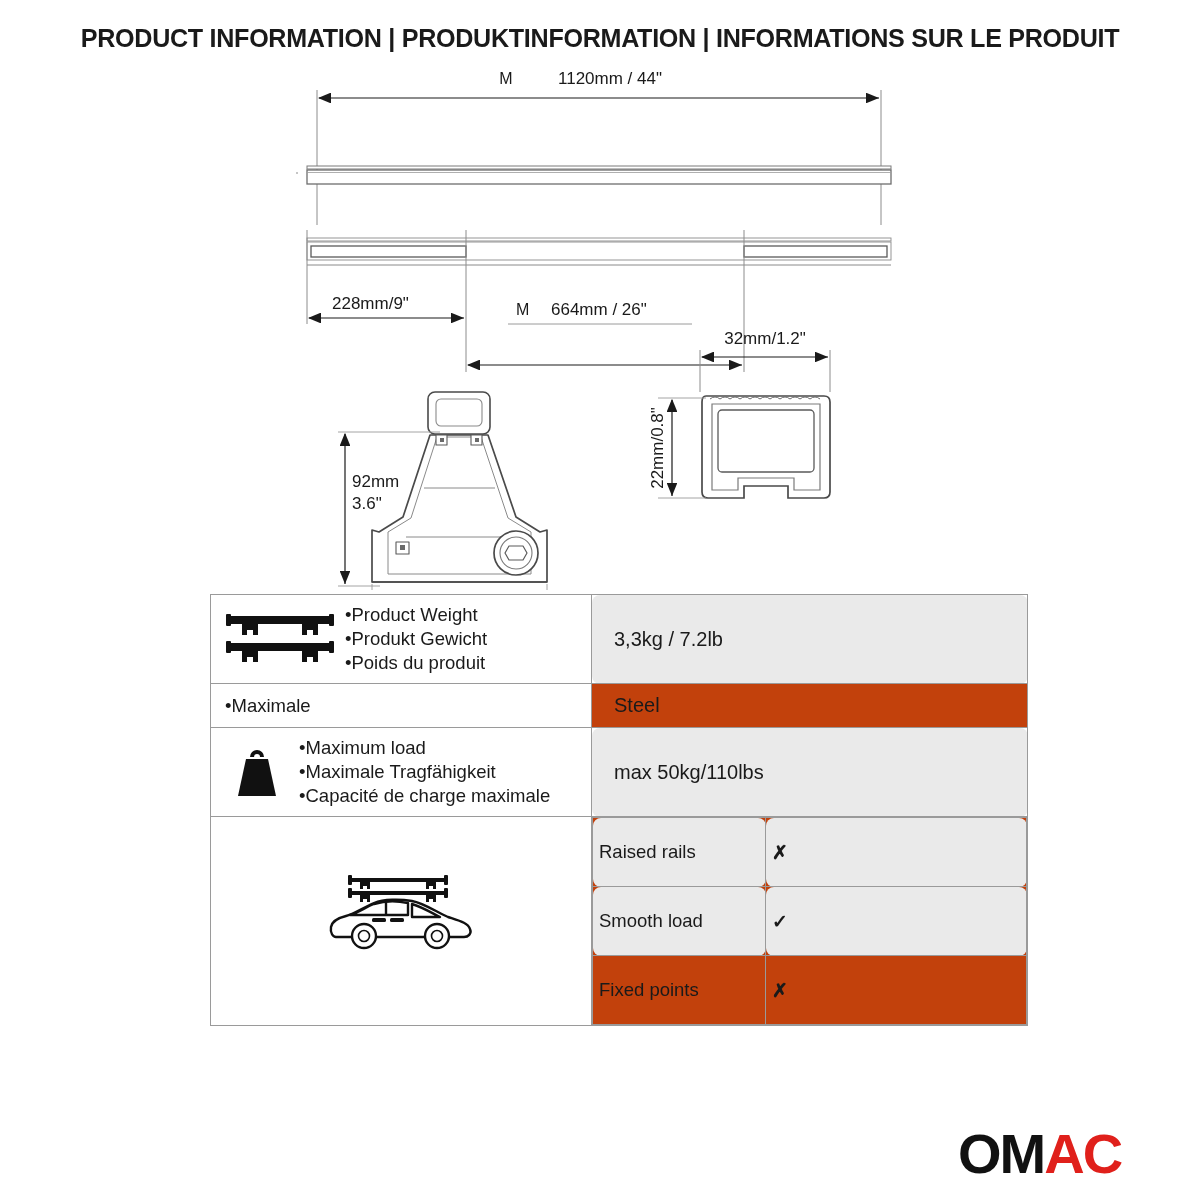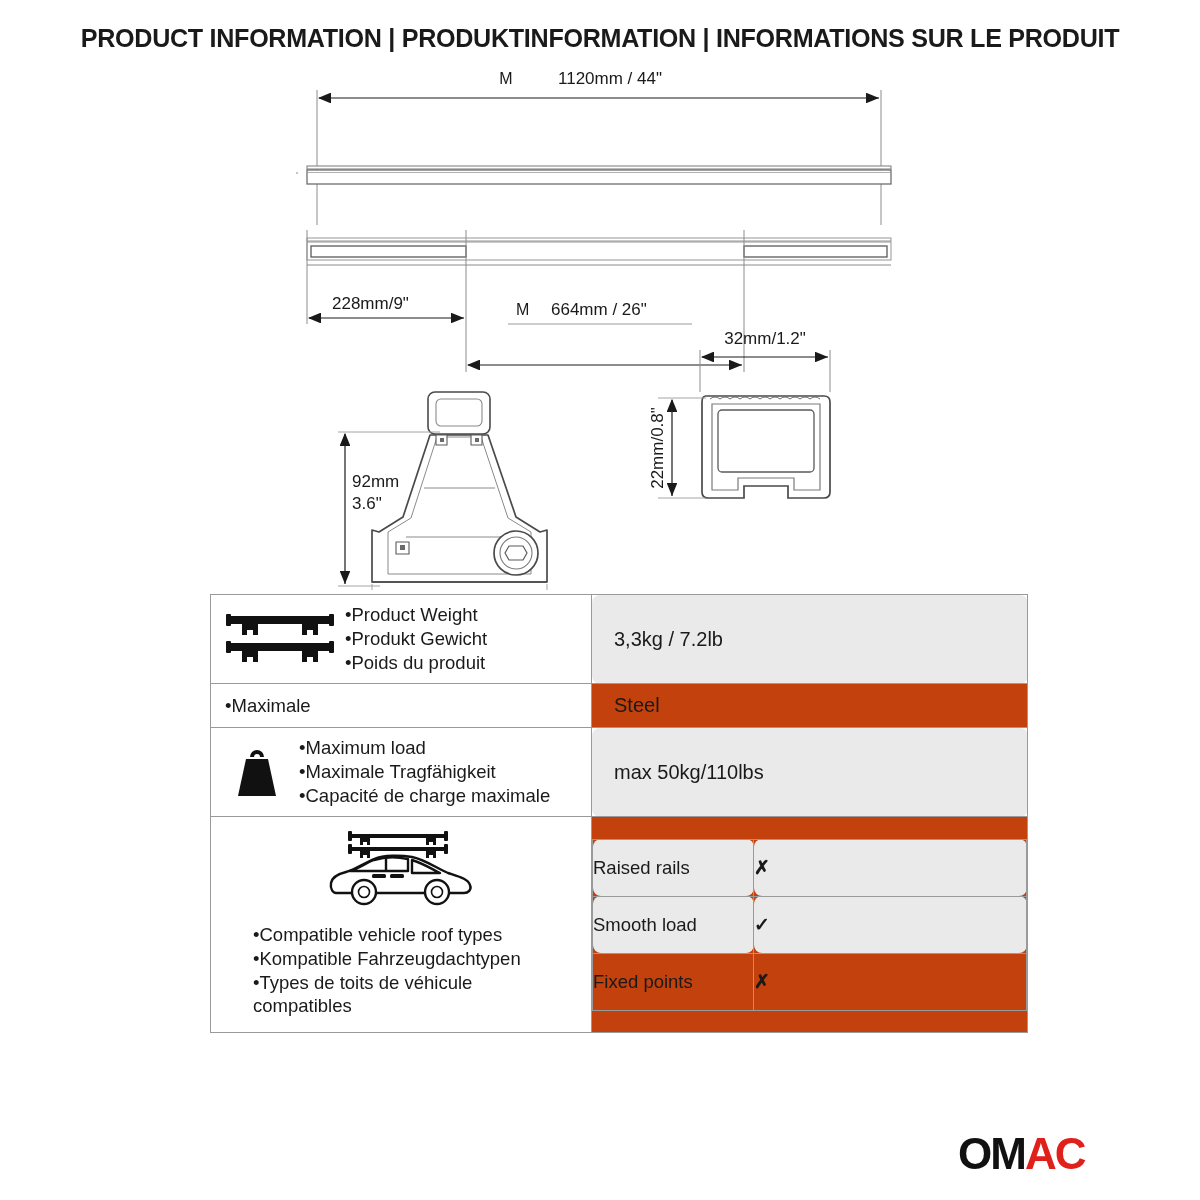--- a/index.html
+++ b/index.html
@@ -62,21 +62,21 @@
     position: absolute;
     left: 210px;
     top: 594px;
     width: 818px;
     border: 1px solid #9a9a9a;
     border-collapse: collapse;
     background: #fff;
   }
   #spec-table td {
     border: 1px solid #9a9a9a;
-    padding: 0;
+    padding: 6px;
     vertical-align: middle;
   }
   .label-cell {
     width: 362px;
     background: #ffffff;
     padding: 8px 6px 8px 10px !important;
     border-radius: 11px;
   }
   .label-inner {
     display: flex;
@@ -156,21 +156,21 @@
 
   
   #logo {
     position: absolute;
     left: 958px;
     top: 1122px;
     width: 230px;
     height: 64px;
   }
   #logo-text {
-    font-size: 44px;
+    font-size: 56px;
     font-weight: bold;
     letter-spacing: -2px;
     line-height: 64px;
     font-family: "Liberation Sans", sans-serif;
   }
   .logo-dark { color: #111111; }
   .logo-red { color: #e0201b; }
 </style>
 </head>
 <body>
@@ -394,26 +394,20 @@
             <g fill="#ffffff" stroke="#111111" stroke-width="2.4">
               <circle cx="44" cy="65" r="12"></circle>
               <circle cx="117" cy="65" r="12"></circle>
             </g>
             <g fill="#ffffff" stroke="#111111" stroke-width="1.6">
               <circle cx="44" cy="65" r="5.5"></circle>
               <circle cx="117" cy="65" r="5.5"></circle>
             </g>
           </svg>
         </div>
-        <div class="roof-label-lines">
-          <div>•Compatible vehicle roof types</div>
-          <div>•Kompatible Fahrzeugdachtypen</div>
-          <div>•Types de toits de véhicule</div>
-          <div>compatibles</div>
-        </div>
       </td>
       <td class="nopad plain">
         <table class="subtable">
           <tbody>
             <tr>
               <td class="sub-name shaded">Raised rails</td>
               <td class="sub-mark shaded">✗</td>
             </tr>
             <tr>
               <td class="sub-name shaded">Smooth load</td>

